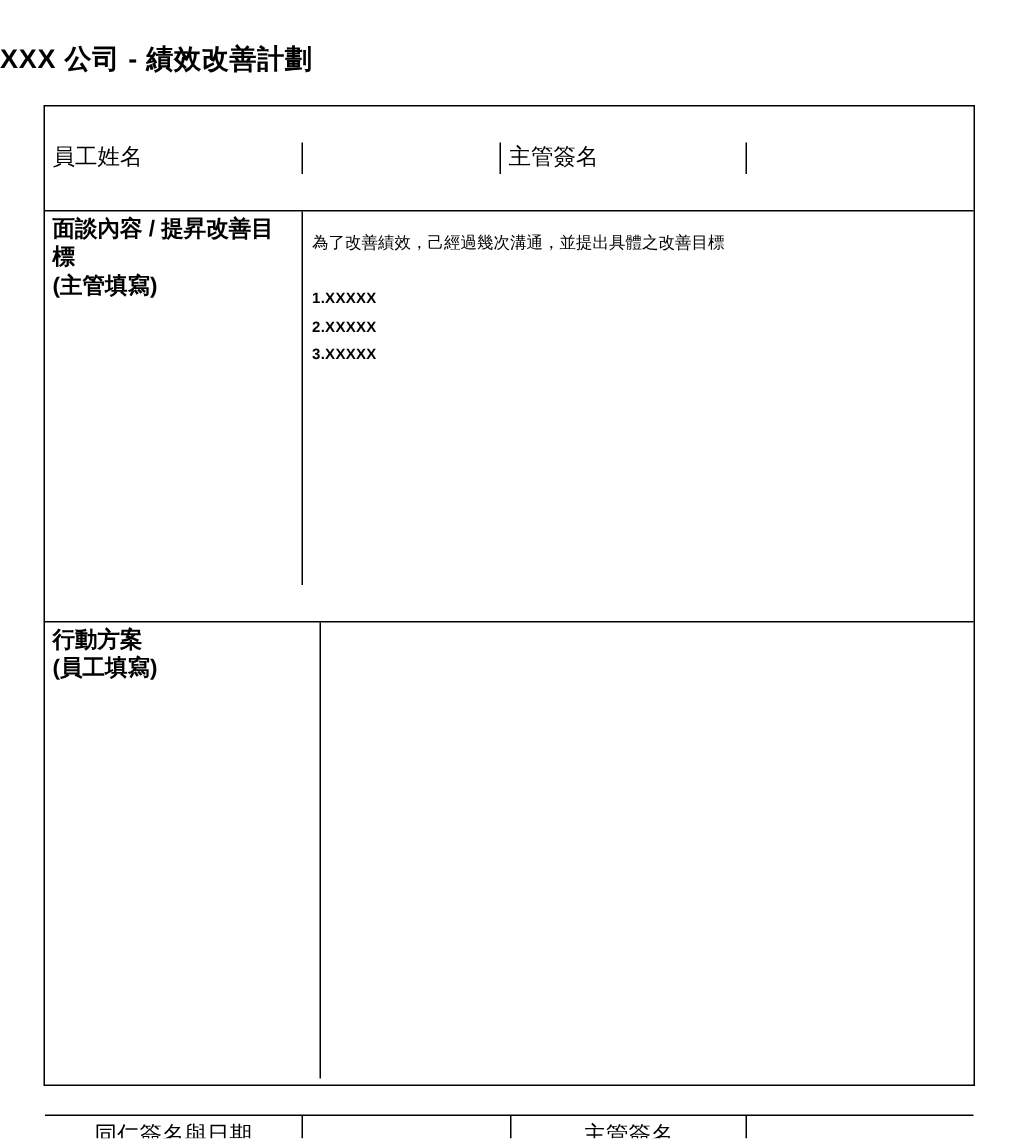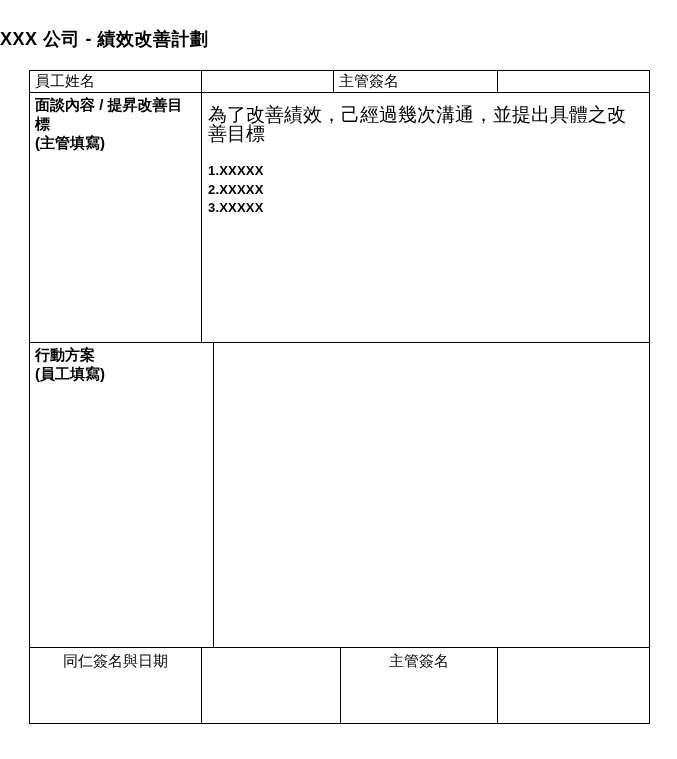--- a/index.html
+++ b/index.html
@@ -29,20 +29,21 @@
     width: 621px;
     height: 654px;
     border: 1.5px solid #000;
     display: flex;
     flex-direction: column;
   }
   .row {
     display: flex;
     box-sizing: border-box;
     flex: 0 0 auto;
+    margin-top: 24px;
   }
   .row + .row { border-top: 1.5px solid #000; }
   .row-small  { height: 21px; }
   .row-small2 { height: 21.5px; }
   .row-mid    { height: 250px; }
   .row-big    { height: 305px; gap: 12px; }
   .row-sign   { flex: 1 1 auto; }
   .cell {
     box-sizing: border-box;
     padding: 1px 5px;
@@ -64,27 +65,27 @@
   .w-s3 { flex: 0 0 157px; }
   .label-cell { padding-top: 2px; }
   .label-main {
     width: 158px;
     line-height: 19px;
     word-break: break-all;
   }
   .label-note { line-height: 19px; }
   .content-cell { padding: 12px 8px 0 6px; }
   .content-paragraph {
-    font-size: 19px;
+    font-size: 11px;
     line-height: 19px;
   }
   .goals-list {
     margin-top: 19px;
     font-weight: bold;
-    font-size: 13px;
+    font-size: 10px;
     line-height: 18.5px;
     white-space: pre-line;
     letter-spacing: 0.2px;
   }
   .sign-label {
     text-align: center;
     padding-top: 4px;
   }
 </style>
 </head>

